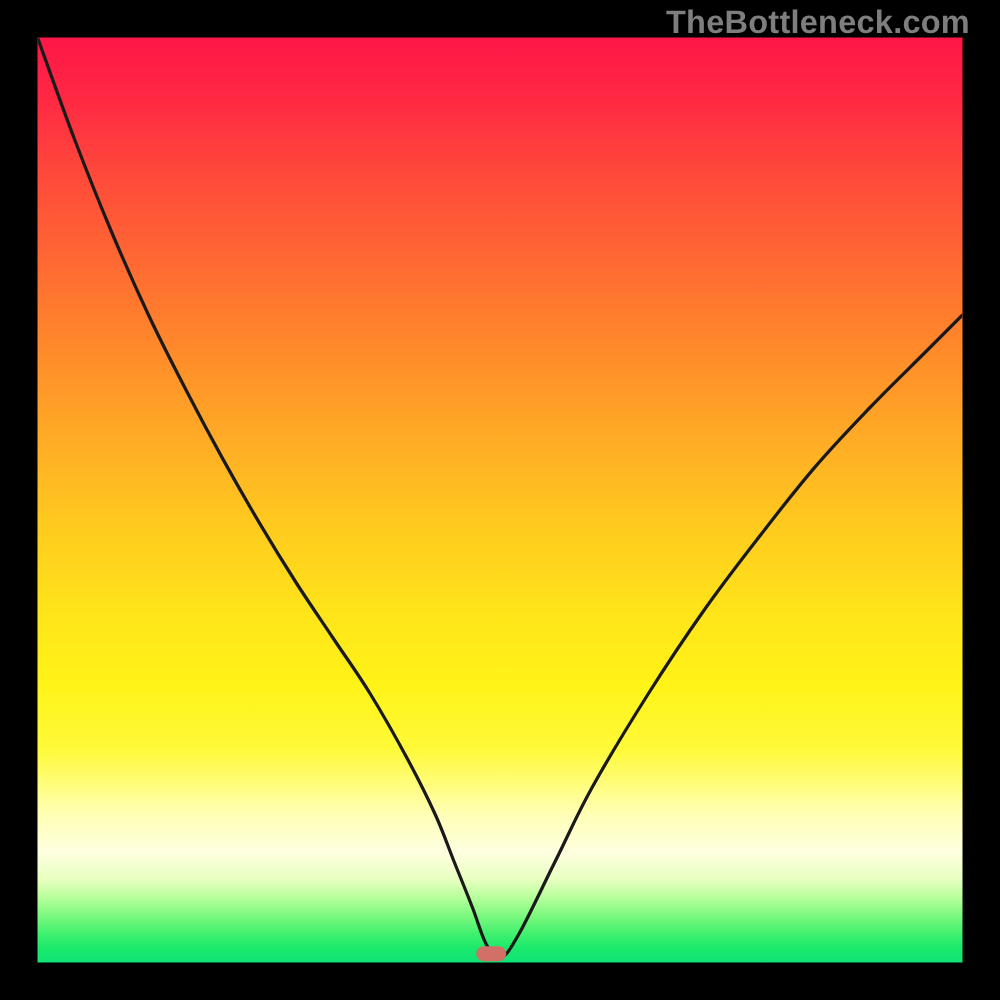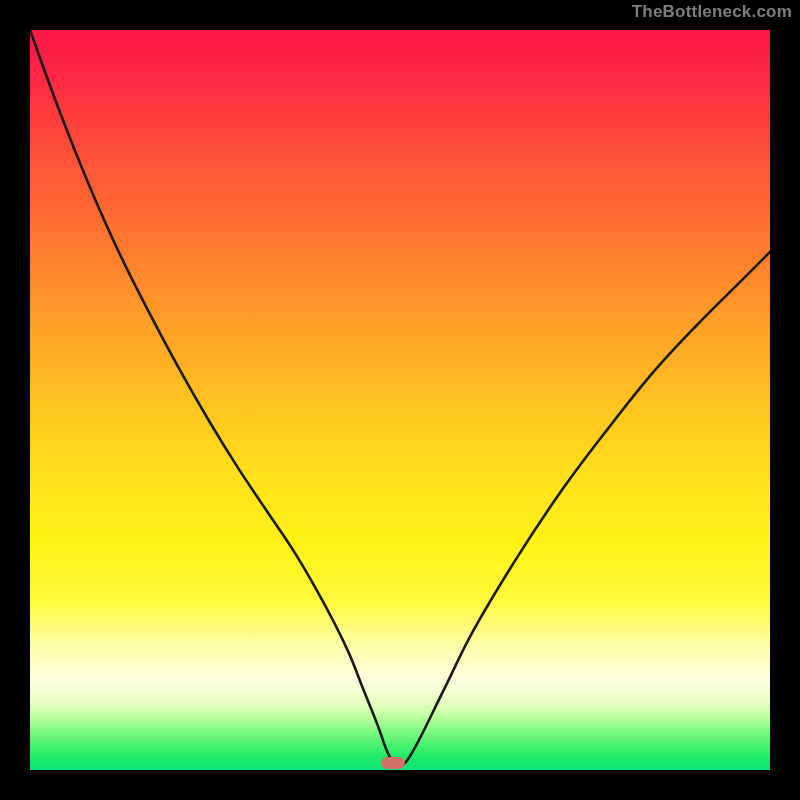--- a/index.html
+++ b/index.html
@@ -41,23 +41,23 @@
       #7af87e 95%,
       #3ef06e 97%,
       #1ae96b 98.5%,
       #0de477 100%
     );
     overflow: hidden;
   }
   .watermark {
     position: absolute;
     top: 2px;
-    right: 8px;
+    right: 24px;
     font-family: Arial, Helvetica, sans-serif;
-    font-size: 17px;
+    font-size: 26px;
     font-weight: 600;
     color: #7e7e7e;
     letter-spacing: 0.2px;
     user-select: none;
   }
   .curve-svg {
     position: absolute;
     left: 0;
     top: 0;
     width: 740px;

